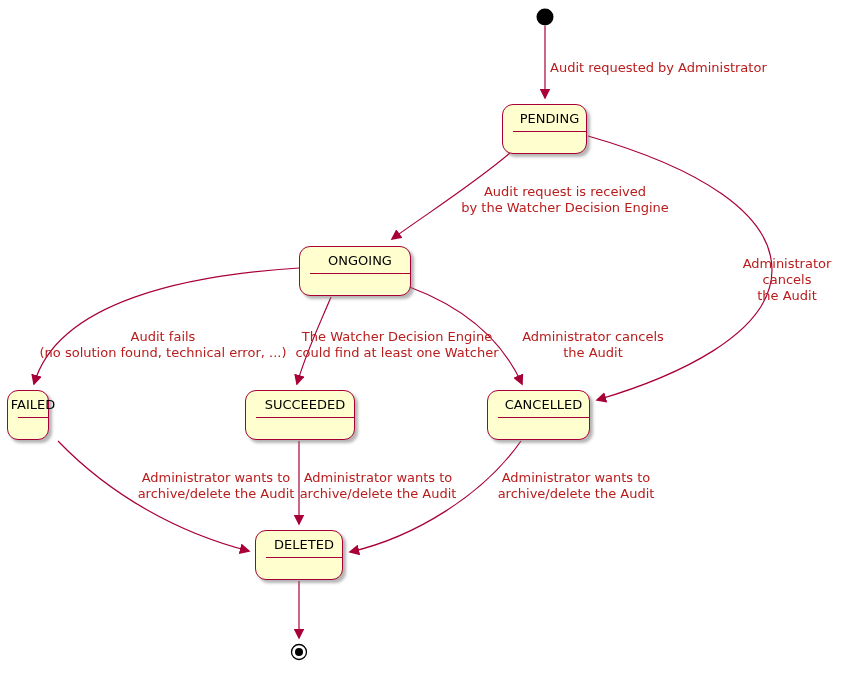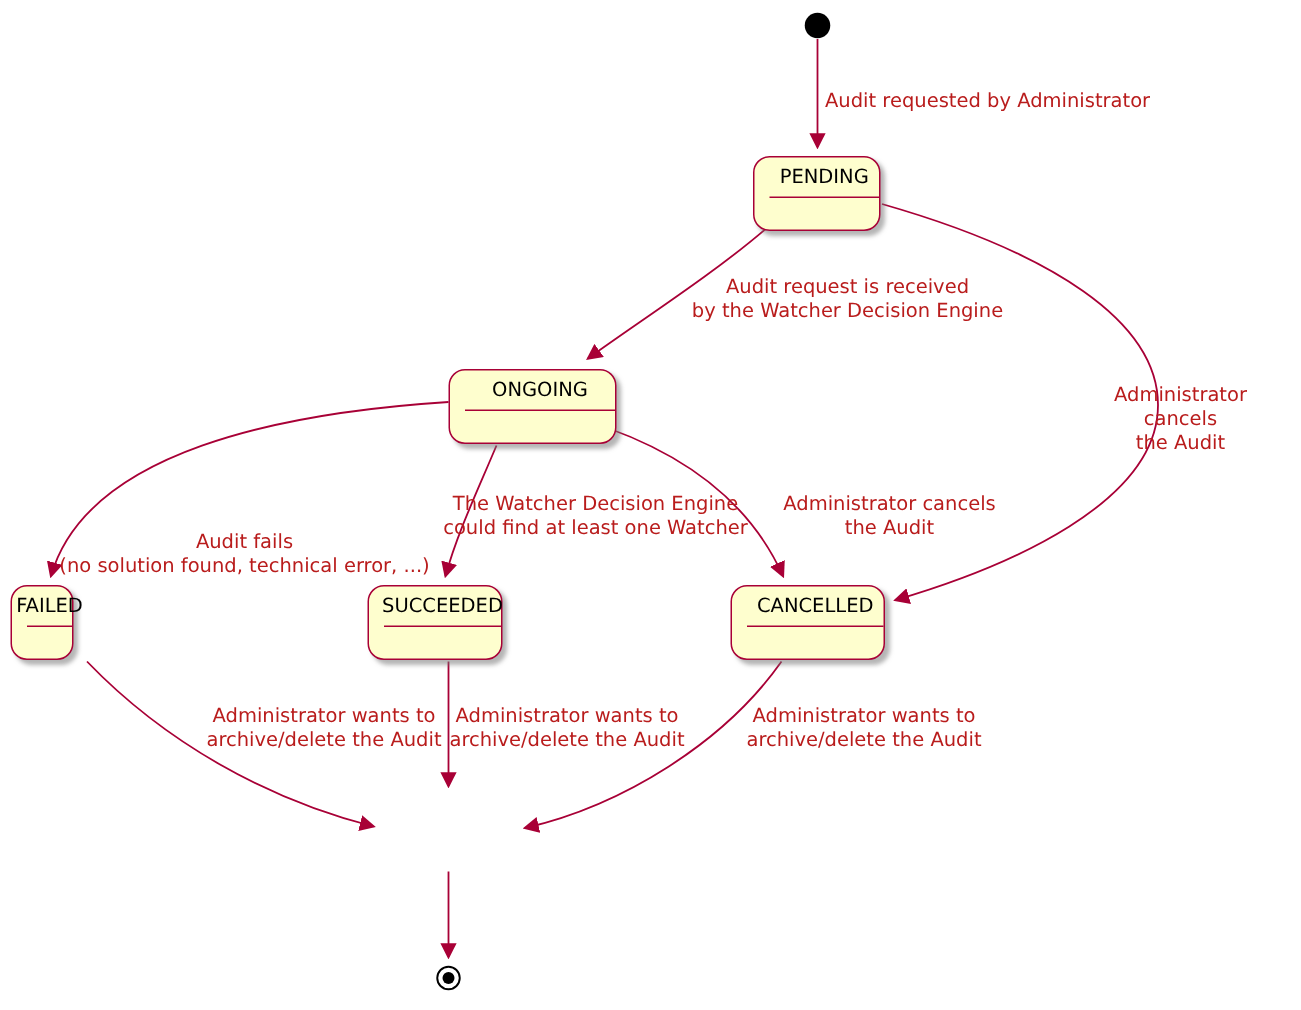--- a/index.html
+++ b/index.html
@@ -104,40 +104,44 @@
   <div class="state" style="left:299px; top:246px; width:112px;">
     <div class="state-title">ONGOING</div>
     <div class="state-divider"></div>
   </div>
 
   <div class="state" style="left:7px; top:390px; width:42px;">
     <div class="state-title">FAILED</div>
     <div class="state-divider"></div>
   </div>
 
-  <div class="state" style="left:245px; top:390px; width:90px;">
+  <div class="state" style="left:245px; top:390px; width:110px;">
     <div class="state-title">SUCCEEDED</div>
     <div class="state-divider"></div>
   </div>
 
   <div class="state" style="left:487px; top:390px; width:103px;">
     <div class="state-title">CANCELLED</div>
     <div class="state-divider"></div>
   </div>
 
+  <div class="state" style="left:255px; top:530px; width:88px;">
+    <div class="state-title">DELETED</div>
+    <div class="state-divider"></div>
+  </div>
 
   <div class="edge-label left-anchored" style="left:550px; top:60px;">Audit requested by Administrator</div>
 
   <div class="edge-label" style="left:565px; top:184px;text-align:center;">Audit request is received
 by the Watcher Decision Engine</div>
 
   <div class="edge-label" style="left:787px; top:256px;">Administrator cancels
 the Audit</div>
 
-  <div class="edge-label" style="left:163px; top:329px;margin-top:25px;">Audit fails
+  <div class="edge-label" style="left:163px; top:329px;">Audit fails
 (no solution found, technical error, ...)</div>
 
   <div class="edge-label" style="left:397px; top:329px;">The Watcher Decision Engine
 could find at least one Watcher</div>
 
   <div class="edge-label" style="left:593px; top:329px;">Administrator cancels
 the Audit</div>
 
   <div class="edge-label" style="left:216px; top:470px;">Administrator wants to
 archive/delete the Audit</div>

